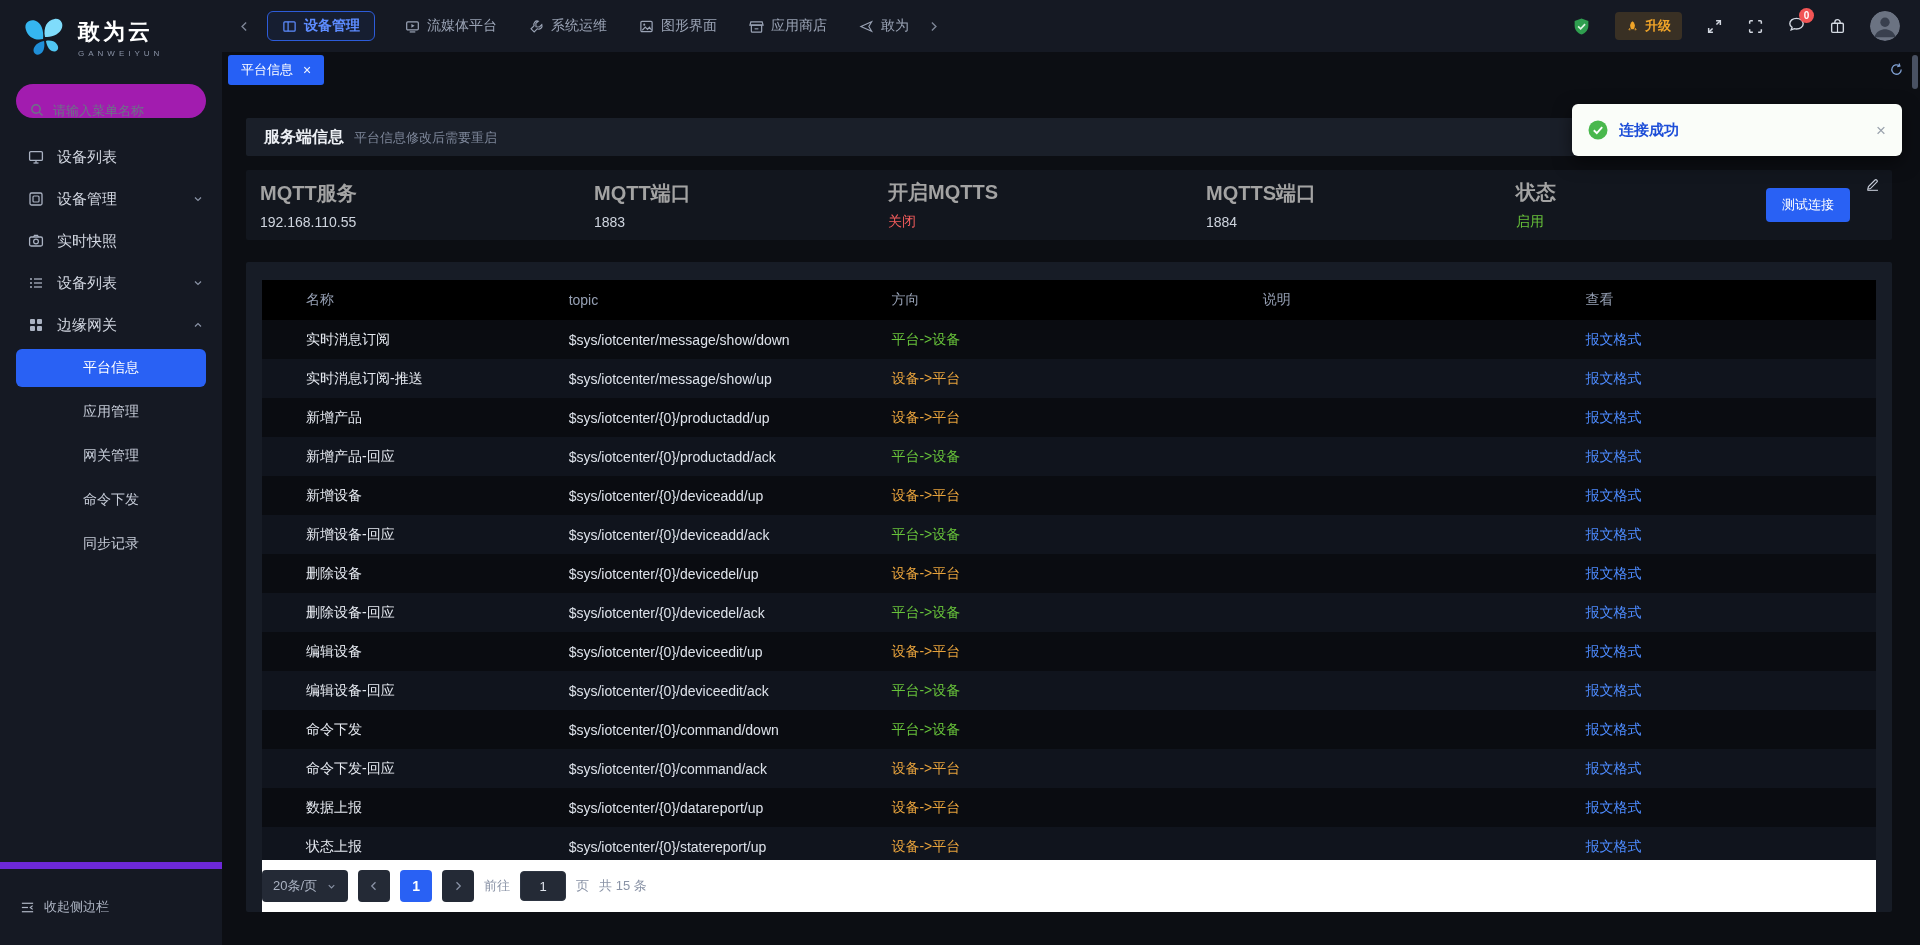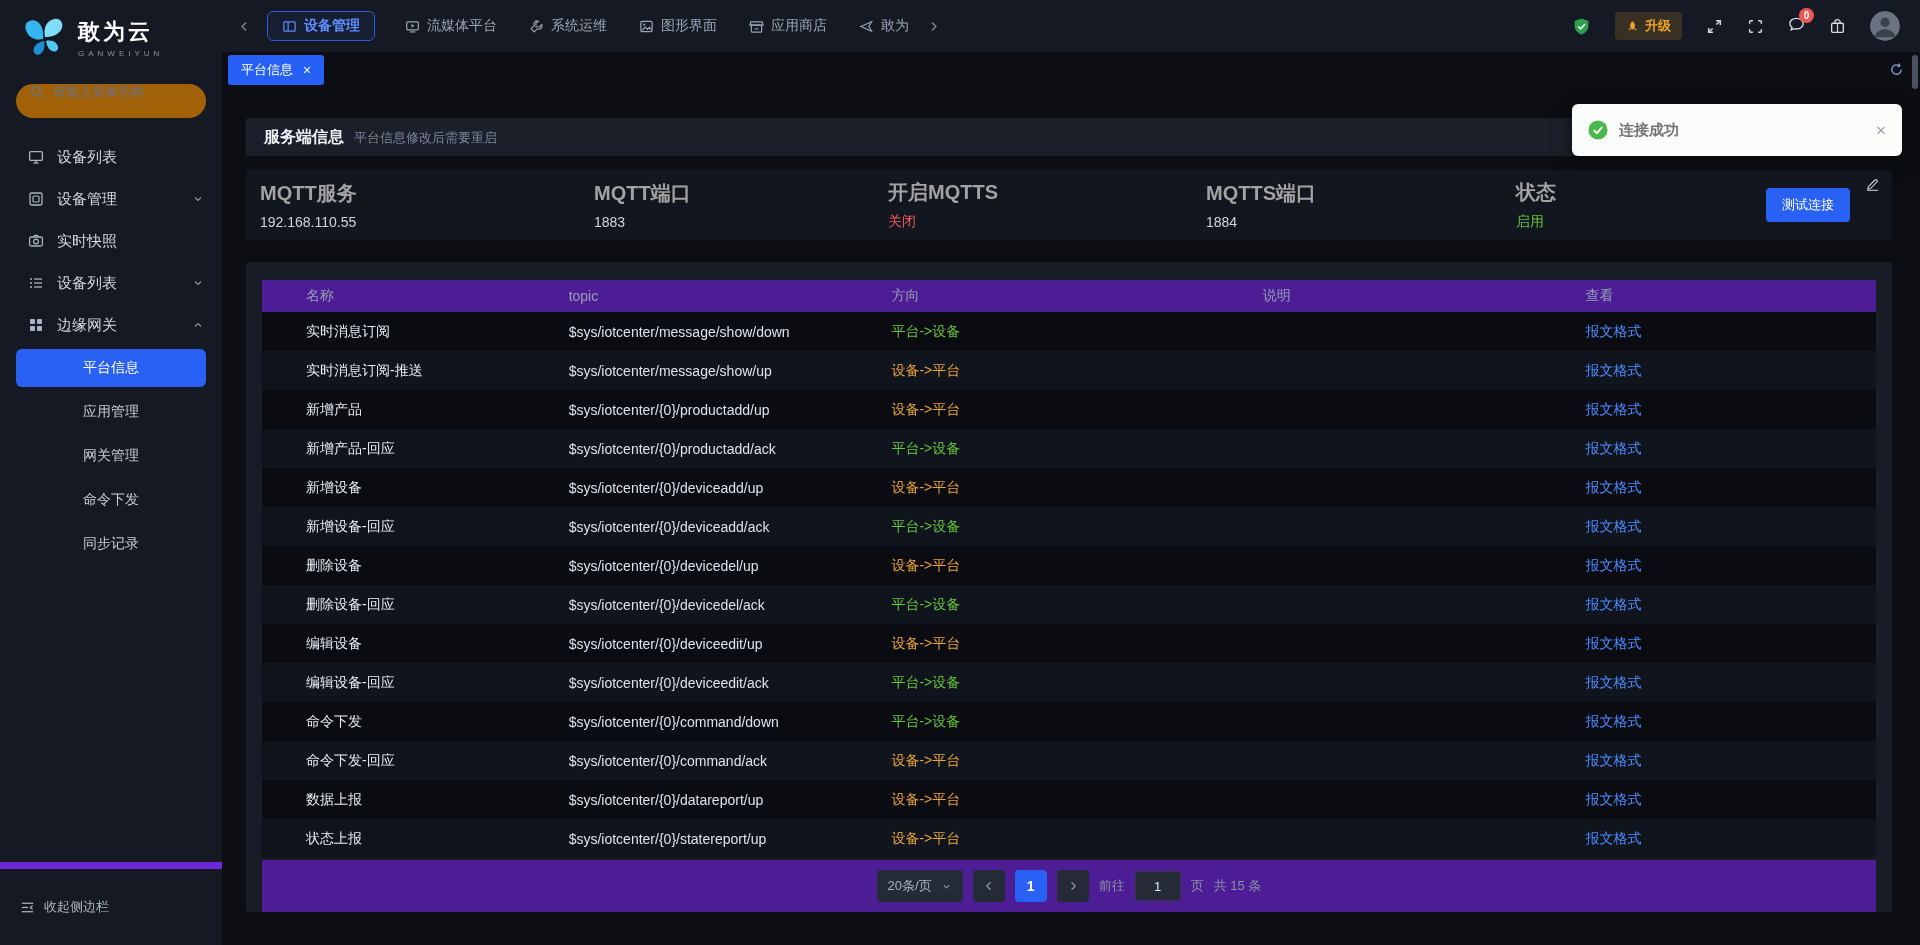--- a/index.html
+++ b/index.html
@@ -8,21 +8,21 @@
 
   .ico { display:inline-flex; width:16px; height:16px; flex:none; }
   .ico svg { width:100%; height:100%; display:block; }
 
   
   .sidebar { position:absolute; left:0; top:0; width:222px; height:100%; background:#151923; z-index:6; }
   .brand { display:flex; align-items:center; gap:10px; padding:16px 18px 0 22px; }
   .brand-logo { width:46px; height:42px; }
   .brand-name { font-size:22px; font-weight:bold; color:#fff; letter-spacing:3px; }
   .brand-sub { font-size:8px; color:#8a93a6; letter-spacing:4px; margin-top:2px; }
-  .search { margin:26px 16px 0; height:34px; border-radius:17px; background:#a16207; display:flex; align-items:flex-start; padding:0 13px; gap:8px; color:#6c7486; }
+  .search { margin:26px 16px 0; height:34px; border-radius:17px; background:#a21caf; display:flex; align-items:flex-end; padding:0 13px; gap:8px; color:#6c7486; }
   .search input { flex:1; min-width:0; background:transparent; border:none; outline:none; color:#cfd5df; font-size:13px; font-family:inherit; }
   .search input::placeholder { color:#6c7486; }
   .menu { margin-top:18px; }
   .menu-item { height:42px; display:flex; align-items:center; gap:13px; padding:0 18px 0 28px; color:#d2d7e1; font-size:15px; cursor:pointer; }
   .menu-item .mi-ico { color:#aab2c2; }
   .menu-item .mi-arrow { margin-left:auto; width:12px; height:12px; color:#8a93a6; }
   .submenu-item { height:44px; display:flex; align-items:center; justify-content:center; color:#c6ccd8; font-size:14px; cursor:pointer; }
   .submenu-item.active { background:#2961f4; border-radius:6px; margin:3px 16px; height:38px; color:#fff; }
   .sidebar-footer { position:absolute; bottom:0; left:0; right:0; border-top:7px solid #6d28d9; padding:29px 20px; }
   .collapse-btn { display:flex; align-items:center; gap:9px; color:#aeb5c4; font-size:13px; cursor:pointer; }
@@ -64,45 +64,45 @@
   .field:nth-child(5){ width:150px; }
   .f-label { font-size:20px; font-weight:bold; color:#a3a3a3; }
   .f-value { margin-top:7px; font-size:14px; color:#cfd5df; }
   .f-value.danger { color:#f25c5c; }
   .f-value.success { color:#67c23a; }
   .test-btn { background:#2961f4; color:#fff; border:none; border-radius:4px; height:34px; padding:0 16px; font-size:13px; margin-left:auto; margin-right:28px; cursor:pointer; font-family:inherit; }
   .edit-icon { position:absolute; top:7px; right:12px; width:15px; height:15px; color:#c9cfdb; cursor:pointer; }
 
   .table-panel { margin-top:22px; height:650px; background:#171c26; padding:18px 16px 0; display:flex; flex-direction:column; border-radius:2px; }
   .tbl-head, .tbl-row { display:grid; grid-template-columns:19% 20% 23% 20% 18%; align-items:center; }
-  .tbl-head { background:#4c1d95; height:32px; color:#96a0b4; font-size:14px; flex:none; }
+  .tbl-head { background:#000000; height:40px; color:#96a0b4; font-size:14px; flex:none; }
   .tbl-head .th:first-child, .tbl-row .td:first-child { padding-left:44px; }
   .tbl-body { flex:1; overflow:hidden; }
   .tbl-row { height:39px; font-size:14px; }
   .tbl-row:nth-child(odd) { background:#0a0c11; }
   .tbl-row:nth-child(even){ background:#10141d; }
   .td.name  { color:#e6eaf1; }
   .td.topic { color:#dde2ea; }
   .td.dir.to-device   { color:#67c23a; }
   .td.dir.to-platform { color:#e6a23c; }
   .view-link { color:#4d8bff; cursor:pointer; text-decoration:none; }
 
-  .pagination { height:52px; flex:none; display:flex; align-items:center; justify-content:center; gap:10px; background:#4c1d95; }
+  .pagination { height:52px; flex:none; display:flex; align-items:center; justify-content:flex-start; gap:10px; background:#ffffff; }
   .page-size { background:#242a36; border-radius:4px; height:32px; padding:0 11px; display:flex; align-items:center; gap:9px; color:#aab2c2; font-size:13px; cursor:pointer; }
   .page-size .ico { width:11px; height:11px; color:#8a93a6; }
   .pg-btn, .pg-num { width:32px; height:32px; background:#242a36; border-radius:4px; border:none; color:#8a93a6; display:flex; align-items:center; justify-content:center; cursor:pointer; font-size:14px; font-family:inherit; }
   .pg-btn .ico { width:12px; height:12px; }
   .pg-num.active { background:#2961f4; color:#fff; font-weight:bold; }
   .pg-text { color:#8a93a6; font-size:13px; }
   .pg-input { width:46px; height:30px; background:#242a36; border:1px solid #2e3542; border-radius:4px; color:#dfe4ec; text-align:center; font-size:13px; outline:none; font-family:inherit; }
 
   
   .toast { position:absolute; top:104px; right:18px; width:330px; height:52px; background:#fafdf9; border-radius:6px; display:flex; align-items:center; padding:0 16px; gap:11px; box-shadow:0 6px 18px rgba(0,0,0,.5); z-index:20; }
   .toast-icon { width:20px; height:20px; }
-  .toast-msg { color:#737373; font-weight:bold; font-size:15px; }
+  .toast-msg { color:#1d4ed8; font-weight:bold; font-size:15px; }
   .toast-close { margin-left:auto; color:#9aa2ad; font-size:17px; cursor:pointer; line-height:1; }
 
   
   .v-scroll { position:absolute; top:55px; right:2px; width:6px; bottom:10px; z-index:7; }
   .v-thumb { width:6px; height:34px; background:#495162; border-radius:3px; }
 </style>
 </head>
 <body>
 
 <div class="app">

